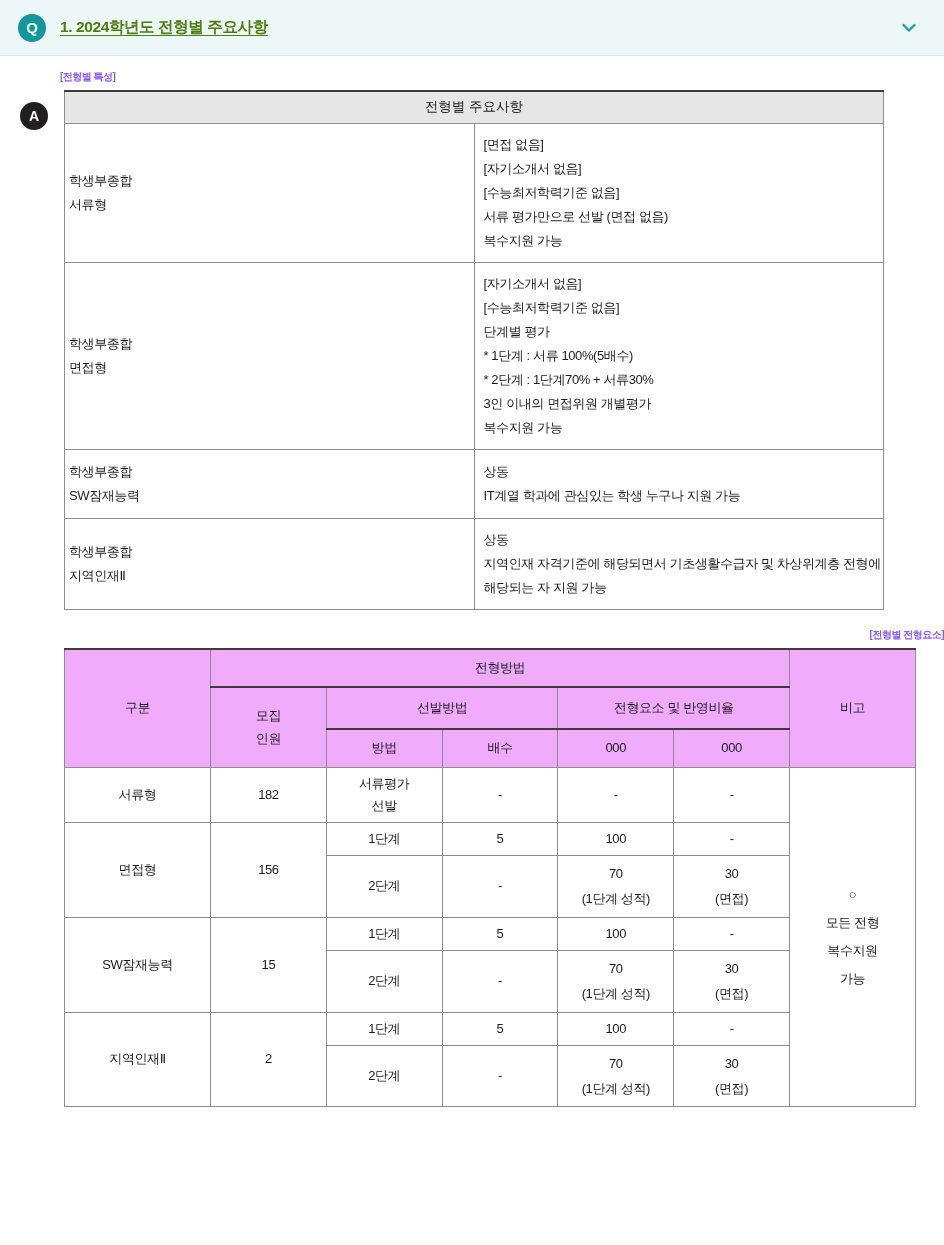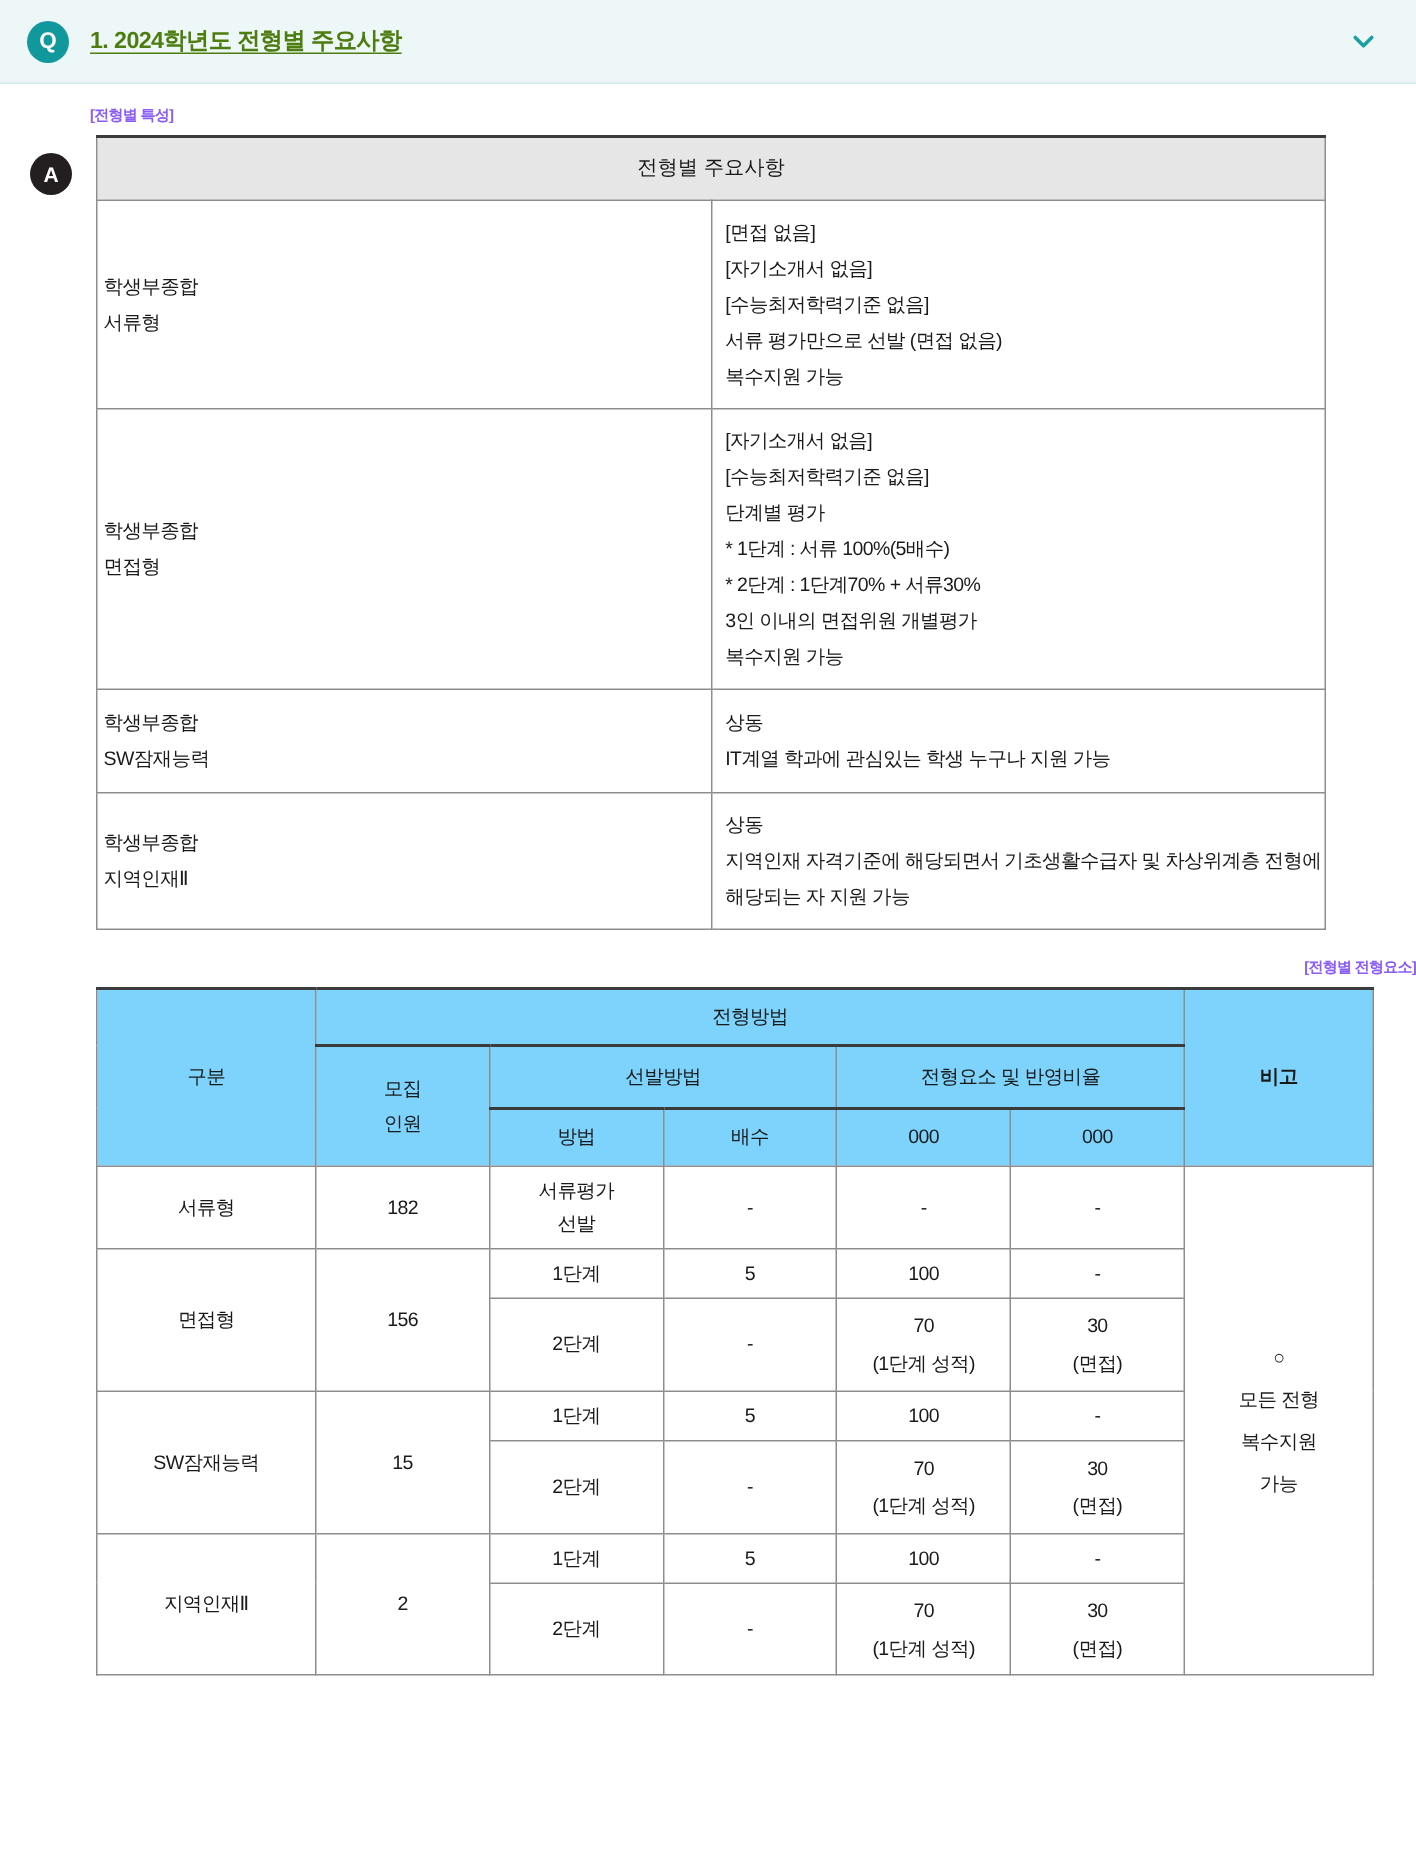--- a/index.html
+++ b/index.html
@@ -108,21 +108,21 @@
   }
 
   
   .tbl-feature {
     width: 820px;
     margin-left: 64px;
   }
   .tbl-feature thead td {
     background: #e6e6e6;
     text-align: center;
-    height: 42px;
+    height: 32px;
     font-size: 13.5px;
     border-top: 2px solid #3b3b3b;
   }
   .tbl-feature .cat {
     width: 176px;
     text-align: left;
     line-height: 1.85;
     padding: 10px 4px;
     letter-spacing: -0.4px;
   }
@@ -132,38 +132,38 @@
     letter-spacing: -0.4px;
   }
   .tbl-feature .desc .ln { display: block; }
 
   
   .tbl-elem {
     width: 852px;
     margin-left: 64px;
   }
   .tbl-elem th {
-    background: #7dd3fc;
+    background: #f0abfc;
     letter-spacing: -0.4px;
     line-height: 1.75;
   }
   .tbl-elem thead th { border-top: 2px solid #3b3b3b; }
   .tbl-elem td {
     text-align: center;
     letter-spacing: -0.4px;
     line-height: 1.7;
     padding: 5px 2px;
   }
   .tbl-elem .c-gubun   { width: 146px; }
   .tbl-elem .c-moip    { width: 110px; }
   .tbl-elem .c-bangbeop{ width: 117px; }
   .tbl-elem .c-baesu   { width: 116px; }
   .tbl-elem .c-e1      { width: 117px; }
   .tbl-elem .c-e2      { width: 120px; }
-  .tbl-elem .c-bigo    { width: 126px; font-weight: bold; }
+  .tbl-elem .c-bigo    { width: 126px; }
   .tbl-elem .sub { display: block; }
   .tbl-elem .bigo-cell { line-height: 2.15; }
   .tbl-elem .two-line { line-height: 1.95; }
   .hrow-1 th { height: 38px; }
   .hrow-2 th { height: 42px; }
   .hrow-3 th { height: 38px; }
 </style>
 </head>
 <body>
 

